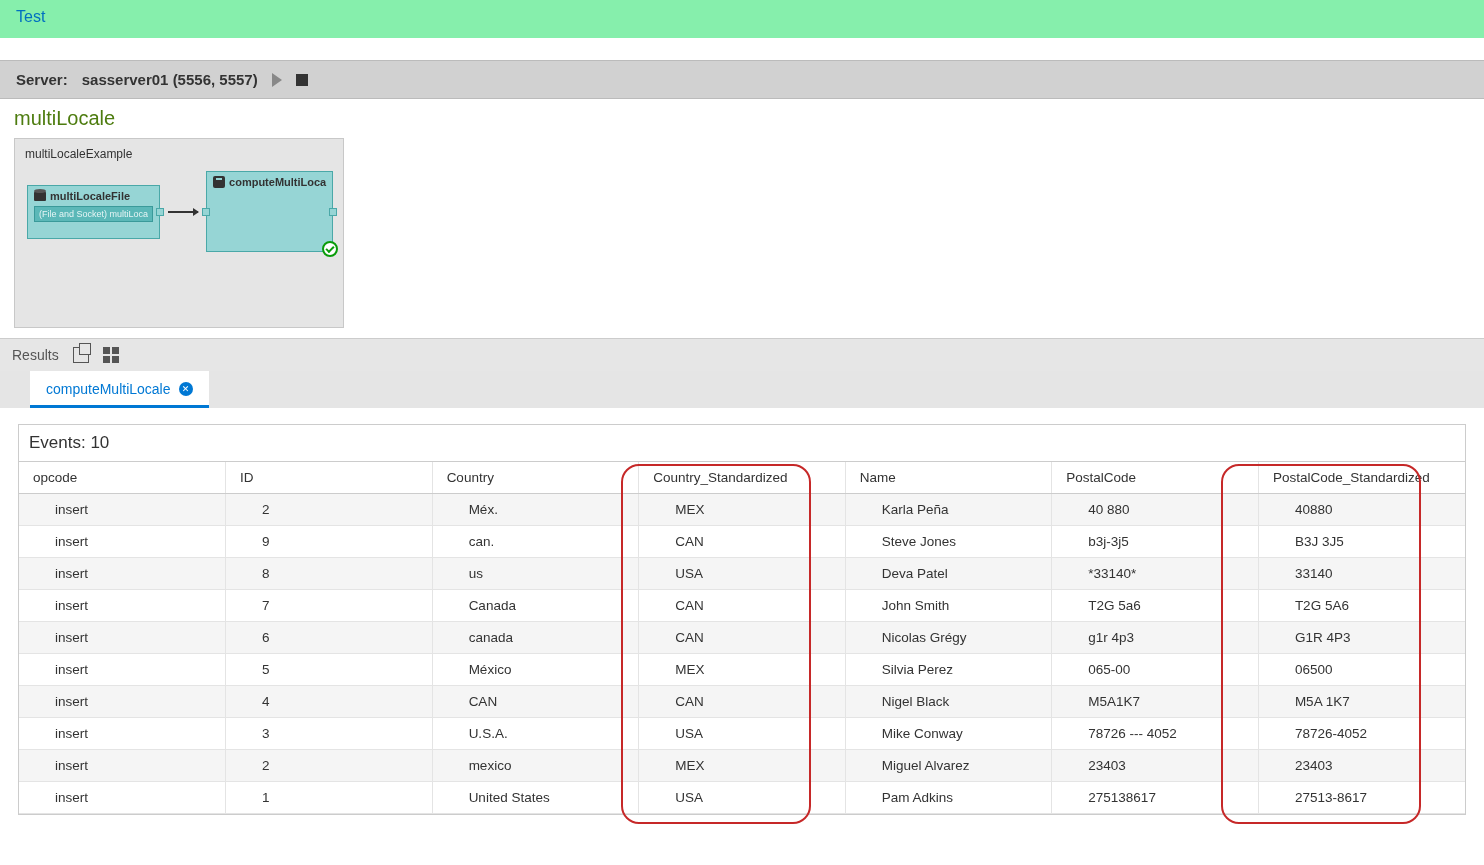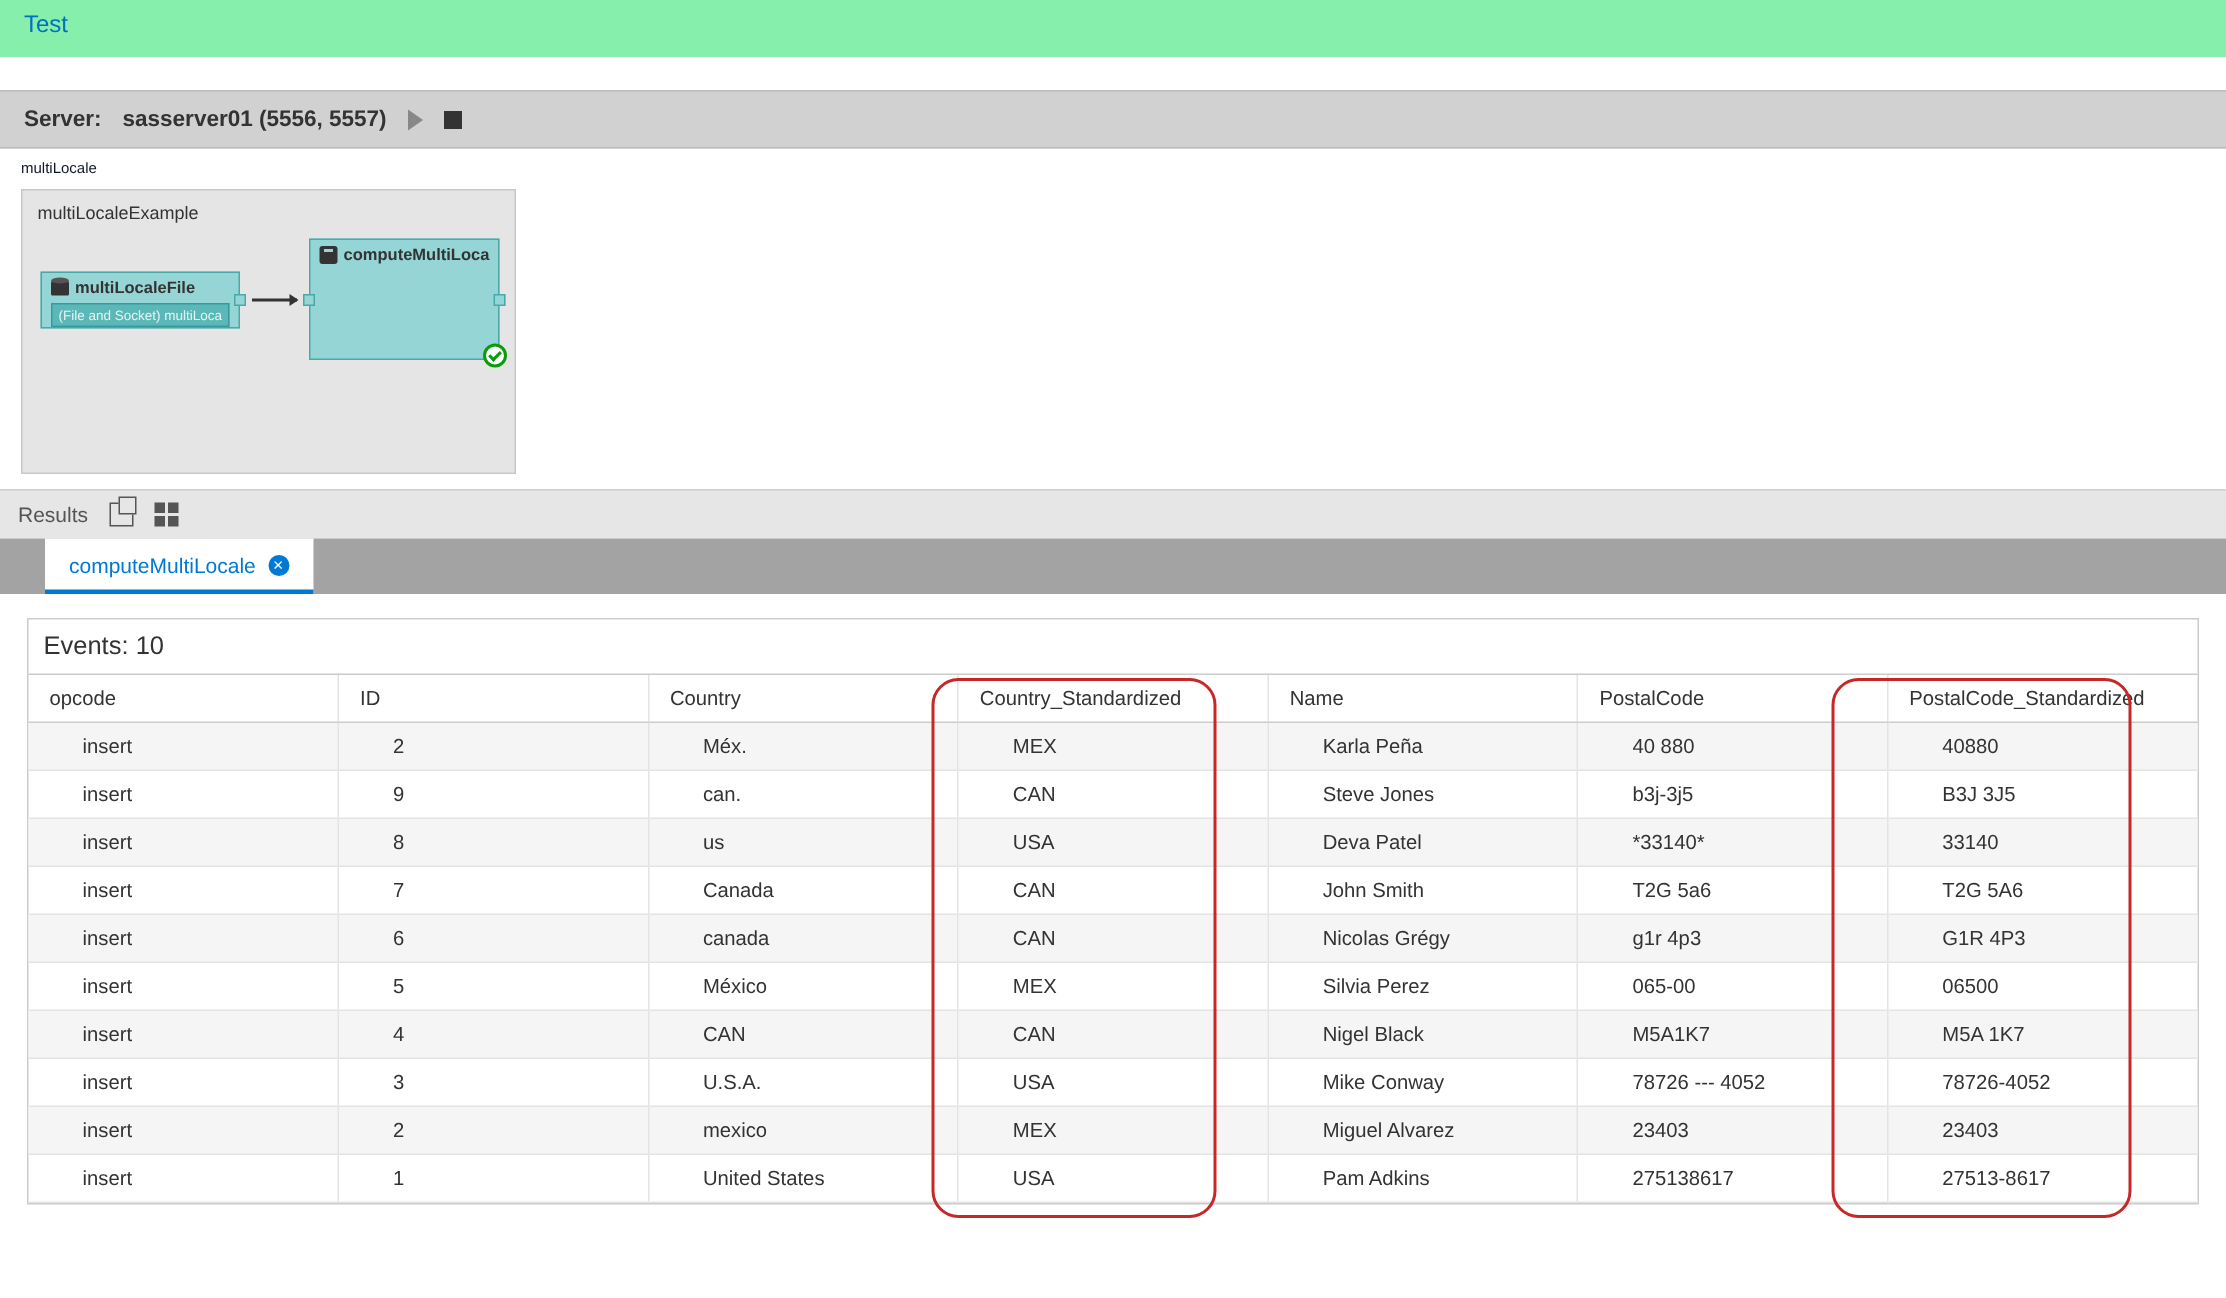--- a/index.html
+++ b/index.html
@@ -36,22 +36,22 @@
     border-bottom: 7px solid transparent;
     cursor: pointer;
   }
   .icon-stop {
     width: 12px; height: 12px;
     background: #333;
     cursor: pointer;
   }
   .canvas-title {
     padding: 8px 14px 4px;
-    font-size: 10px;
-    color: #0f172a;
+    font-size: 20px;
+    color: #4d7c0f;
   }
   .diagram-area {
     margin: 4px 14px 10px;
     width: 330px;
     height: 190px;
     border: 1px solid #c8c8c8;
     background: #e5e5e5;
     padding: 6px;
   }
   .diagram-label { font-size: 12px; color: #333; padding: 2px 4px; }
@@ -110,21 +110,21 @@
   .icon-copy, .icon-grid {
     width: 16px; height: 16px; border: 1.5px solid #555; position: relative; cursor:pointer;
   }
   .icon-copy::after {
     content:""; position:absolute; width:10px; height:10px; border:1.5px solid #555;
     top:-5px; left:5px; background:#e6e6e6;
   }
   .icon-grid { display:grid; grid-template-columns:1fr 1fr; grid-template-rows:1fr 1fr; gap:2px; border:none;}
   .icon-grid span { background:#555; }
 
-  .tabs-row { background:#a3a3a3; padding: 0 30px; }
+  .tabs-row { background:#e5e5e5; padding: 0 30px; }
   .tab {
     display: inline-flex;
     align-items: center;
     gap: 8px;
     background: #fff;
     padding: 10px 16px 8px;
     border-bottom: 3px solid #0078d4;
     color: #0078d4;
     font-size: 14px;
     cursor: pointer;
@@ -166,21 +166,21 @@
   <span class="server-info">sasserver01 (5556, 5557)</span>
   <span class="icon-play"></span>
   <span class="icon-stop"></span>
 </div>
 
 <div class="canvas-title">multiLocale</div>
 
 <div class="diagram-area">
   <div class="diagram-label">multiLocaleExample</div>
   <div class="diagram-nodes">
-    <div class="node" style="height:38px;">
+    <div class="node" style="height:54px;">
       <div class="node-title">
           <span class="db-icon"></span>
           <span>multiLocaleFile</span>
         </div>
       <div class="node-sub">(File and Socket) multiLoca</div>
       <div class="node-port"></div>
     </div>
     <div class="arrow-conn"></div>
     <div class="node" style="height:81px; min-width:120px;">
       <div class="node-title">

